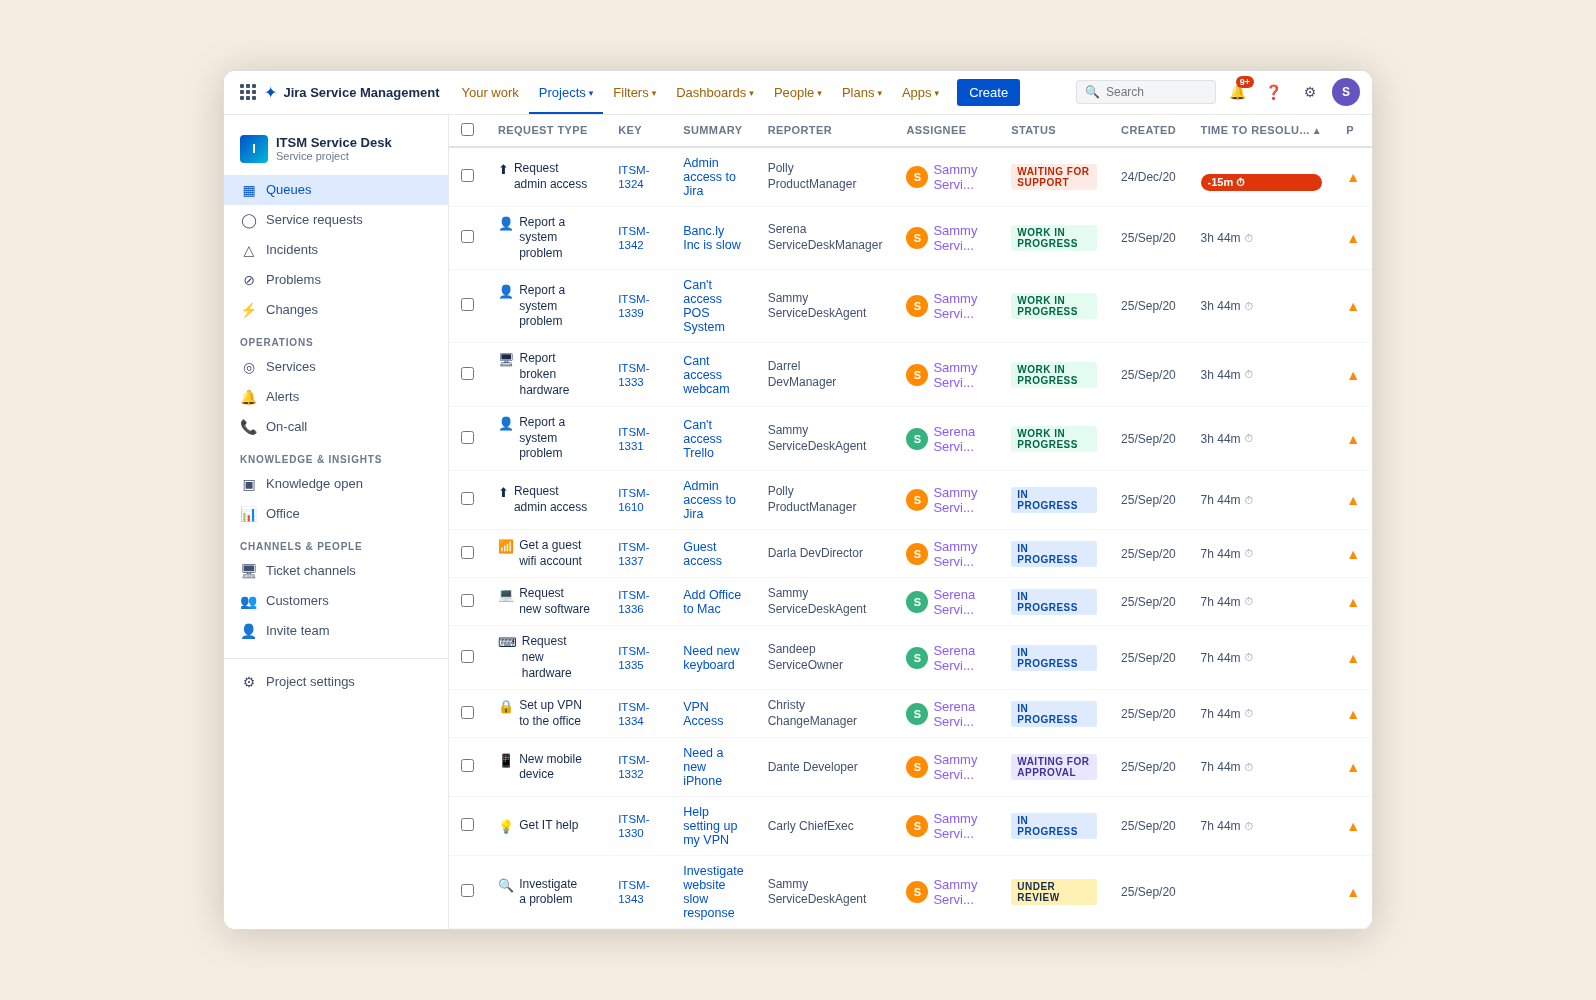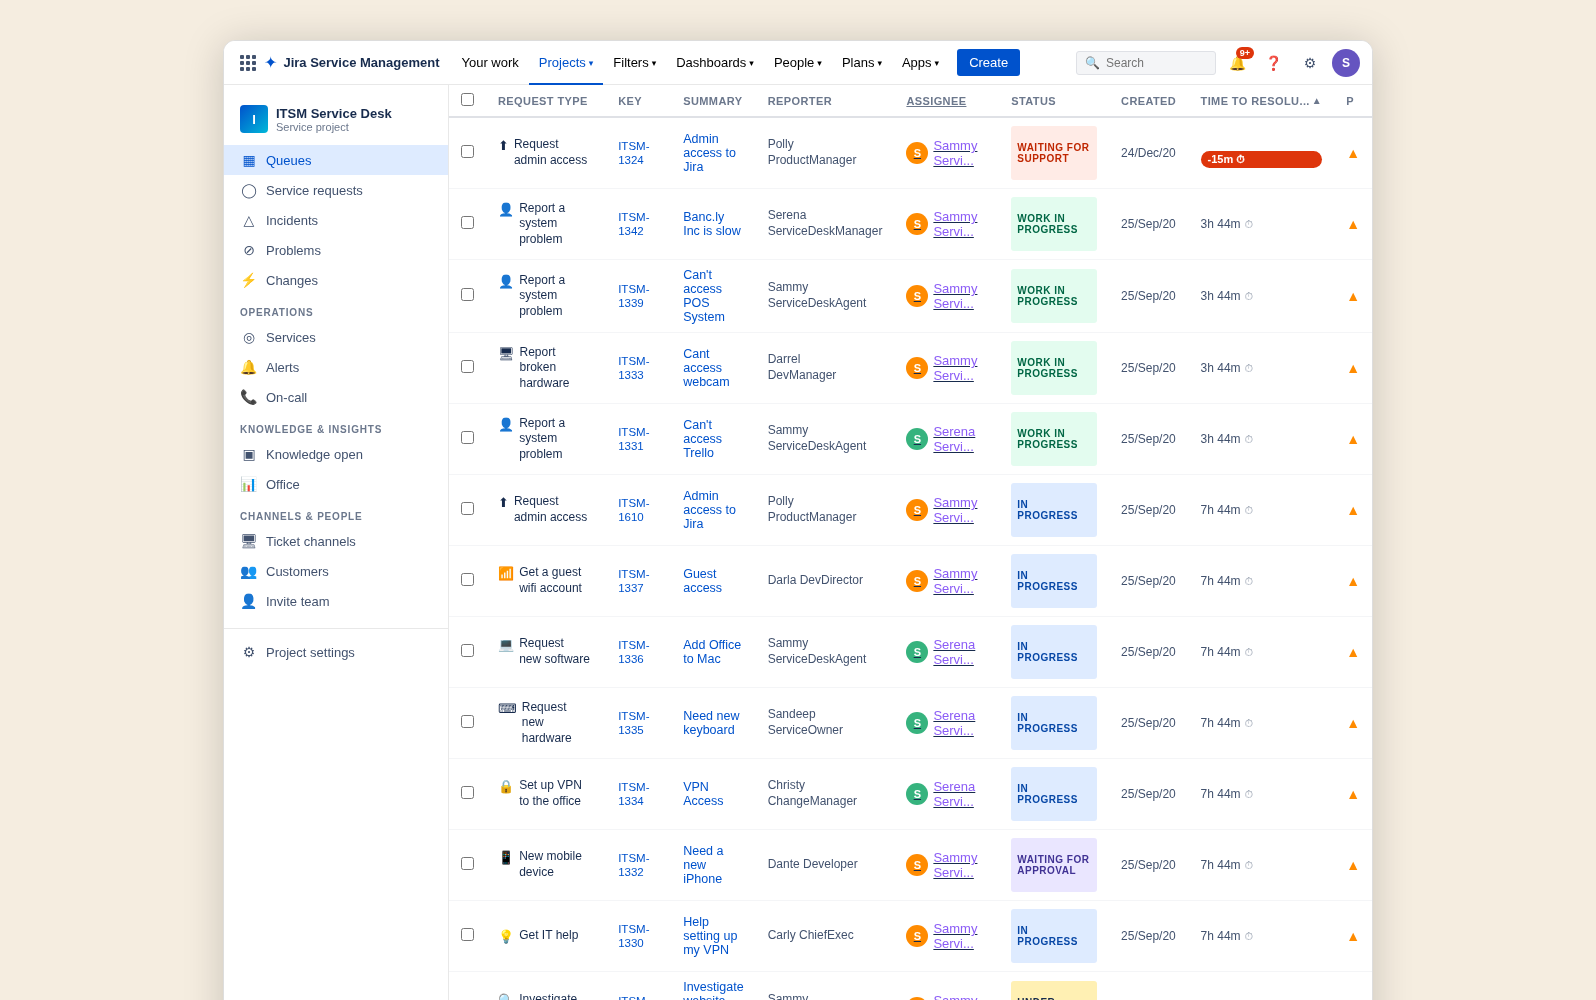--- a/index.html
+++ b/index.html
@@ -52,21 +52,21 @@
     .nav-items {
       display: flex; align-items: center; gap: 0;
       flex: 1;
     }
     .nav-item {
       padding: 0 10px;
       height: 44px;
       display: flex;
       align-items: center;
       font-size: 13px;
-      color: #000000;
+      color: #a16207;
       cursor: pointer;
       gap: 3px;
       white-space: nowrap;
       position: relative;
     }
     .nav-item.active {
       color: #0052CC;
       font-weight: 500;
     }
     .nav-item.active::after {
@@ -242,21 +242,21 @@
       padding: 8px 12px;
       border-bottom: 1px solid #F4F5F7;
       vertical-align: middle;
       color: #172B4D;
     }
     .checkbox-col { width: 28px; }
     .req-type-col { width: 130px; }
     .key-col { width: 80px; }
     .summary-col { }
     .reporter-col { width: 130px; }
-    .assignee-col { width: 120px; text-decoration: underline; }
+    .assignee-col { width: 120px; }
     .status-col { width: 130px; }
     .created-col { width: 80px; }
     .time-col { width: 90px; }
     .priority-col { width: 20px; }
     input[type=checkbox] {
       width: 13px; height: 13px; cursor: pointer;
     }
     .req-type {
       display: flex; align-items: flex-start; gap: 5px;
     }
@@ -272,21 +272,21 @@
       flex-shrink: 0;
       overflow: hidden;
     }
     .assignee-name { font-size: 13px; color: #8b5cf6; }
     .status-badge {
       display: inline-block;
       border-radius: 3px;
       font-size: 10px;
       font-weight: 700;
       letter-spacing: 0.5px;
-      padding: 16px 6px;
+      padding: 2px 6px;
       text-transform: uppercase;
     }
     .status-waiting { background: #FFEBE6; color: #BF2600; }
     .status-wip { background: #E3FCEF; color: #006644; }
     .status-in-progress { background: #DEEBFF; color: #0747A6; }
     .status-waiting-approval { background: #EAE6FF; color: #403294; }
     .status-under-review { background: #FFF0B3; color: #172B4D; }
     .created-date { font-size: 12px; color: #42526E; }
     .time-cell {
       display: flex; align-items: center; gap: 4px;

